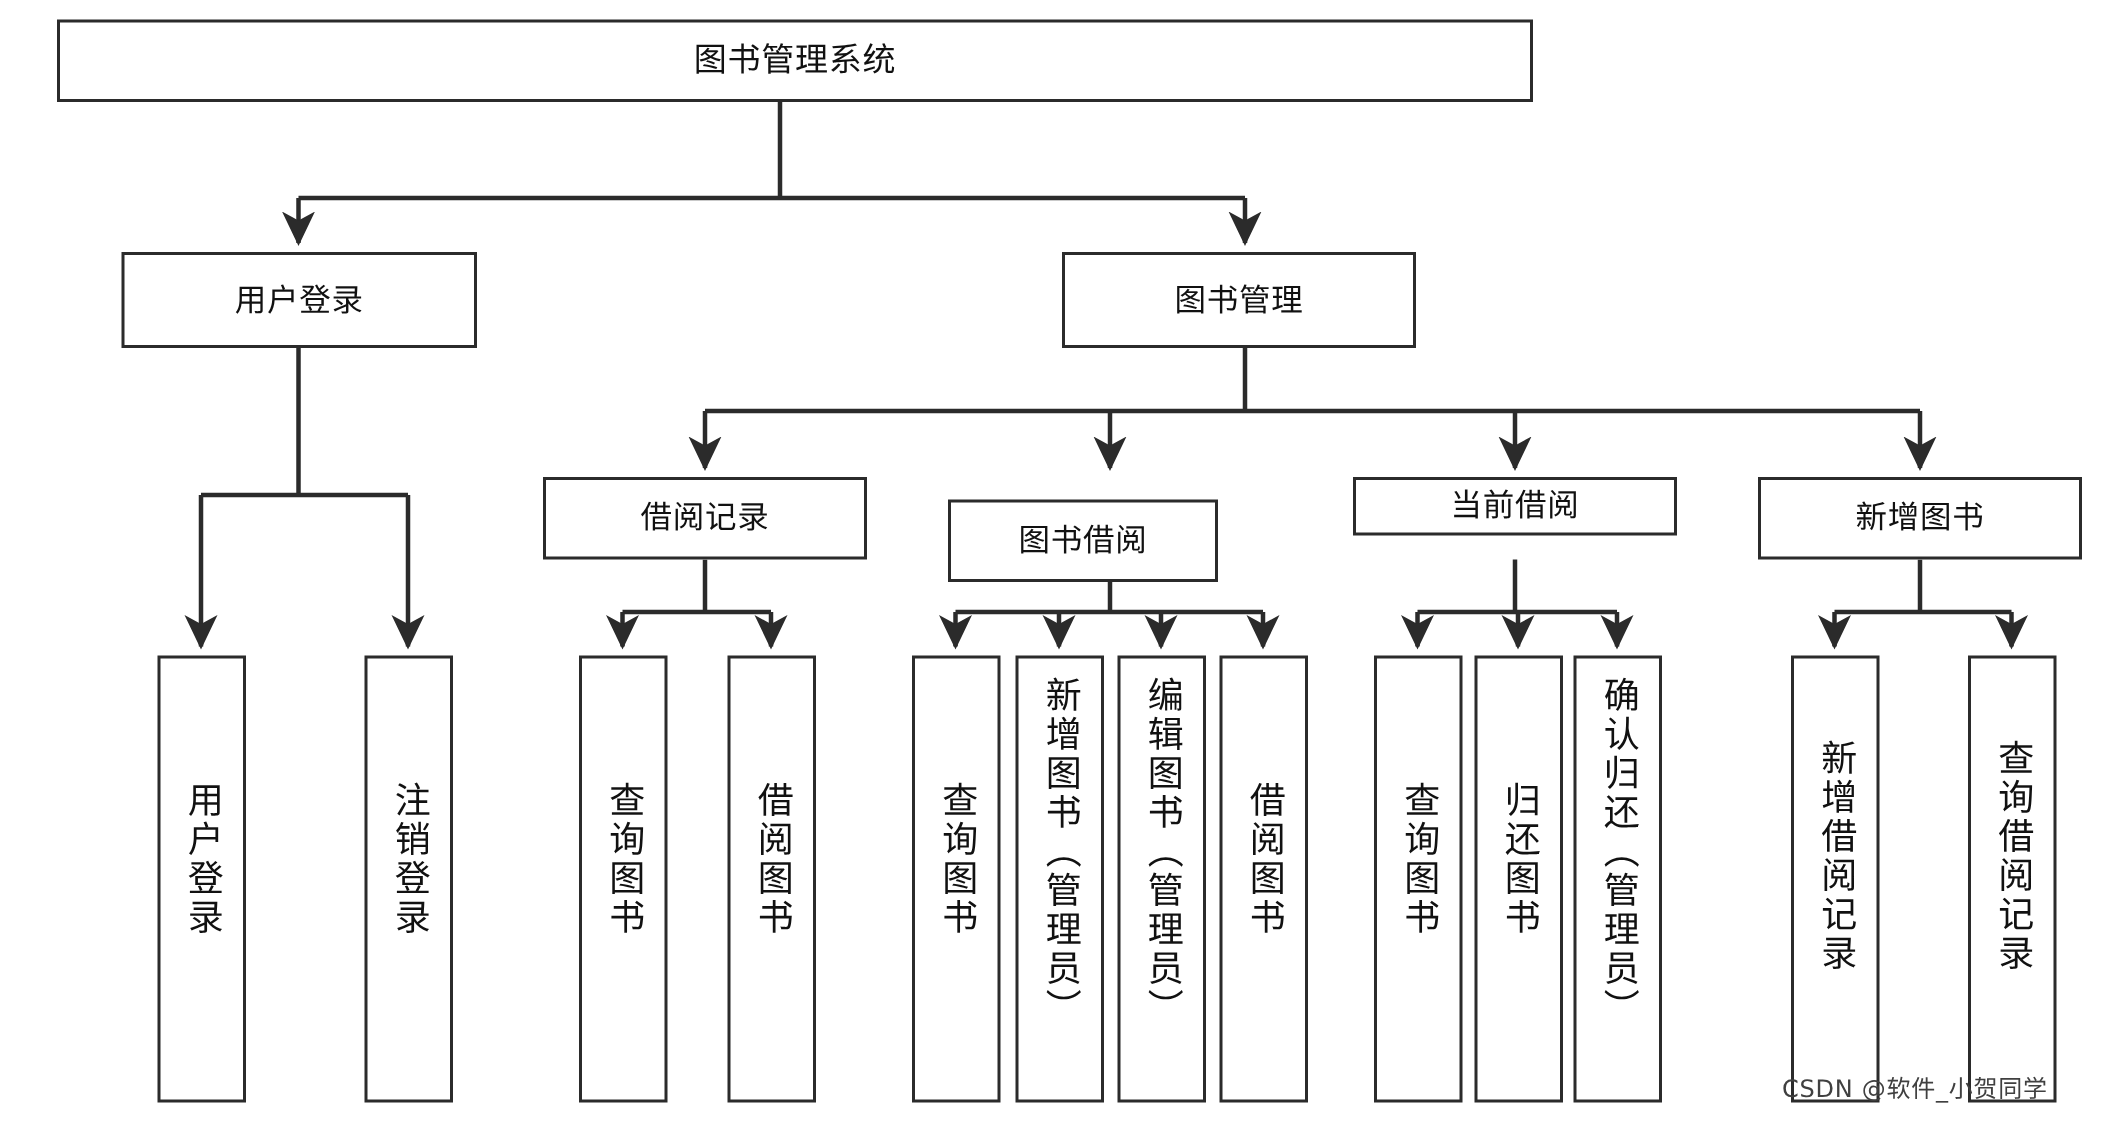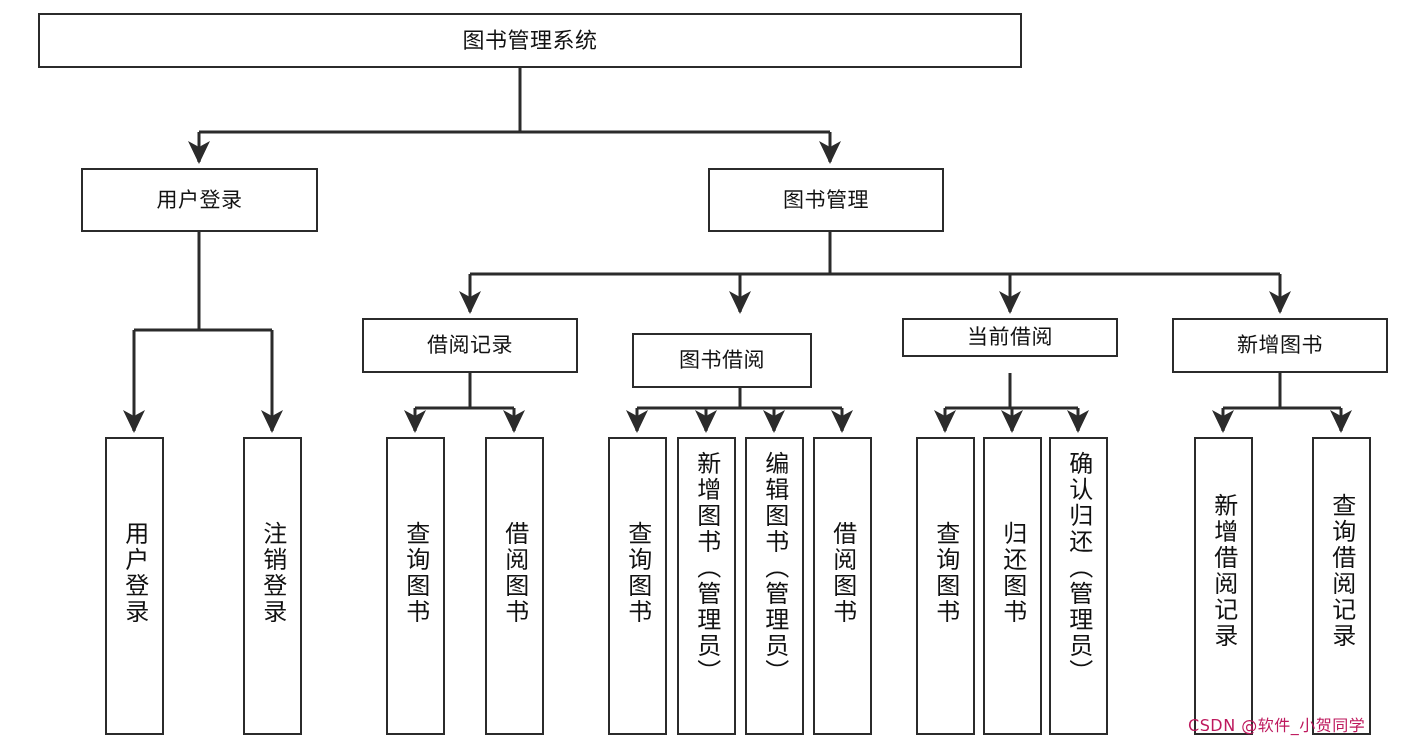--- a/index.html
+++ b/index.html
@@ -65,21 +65,21 @@
     padding-top:46px;
   }
   .node.vert.topalign .node-label{
     padding-top:4px;
   }
   .watermark{
     position:absolute;
     left:1188px;
     top:712px;
     font-size:16px;
-    color:#be185d;
+    color:#404040;
     white-space:nowrap;
     z-index:5;
     letter-spacing:0.5px;
   }
 </style>
 </head>
 <body>
 
 <div id="canvas">
 

